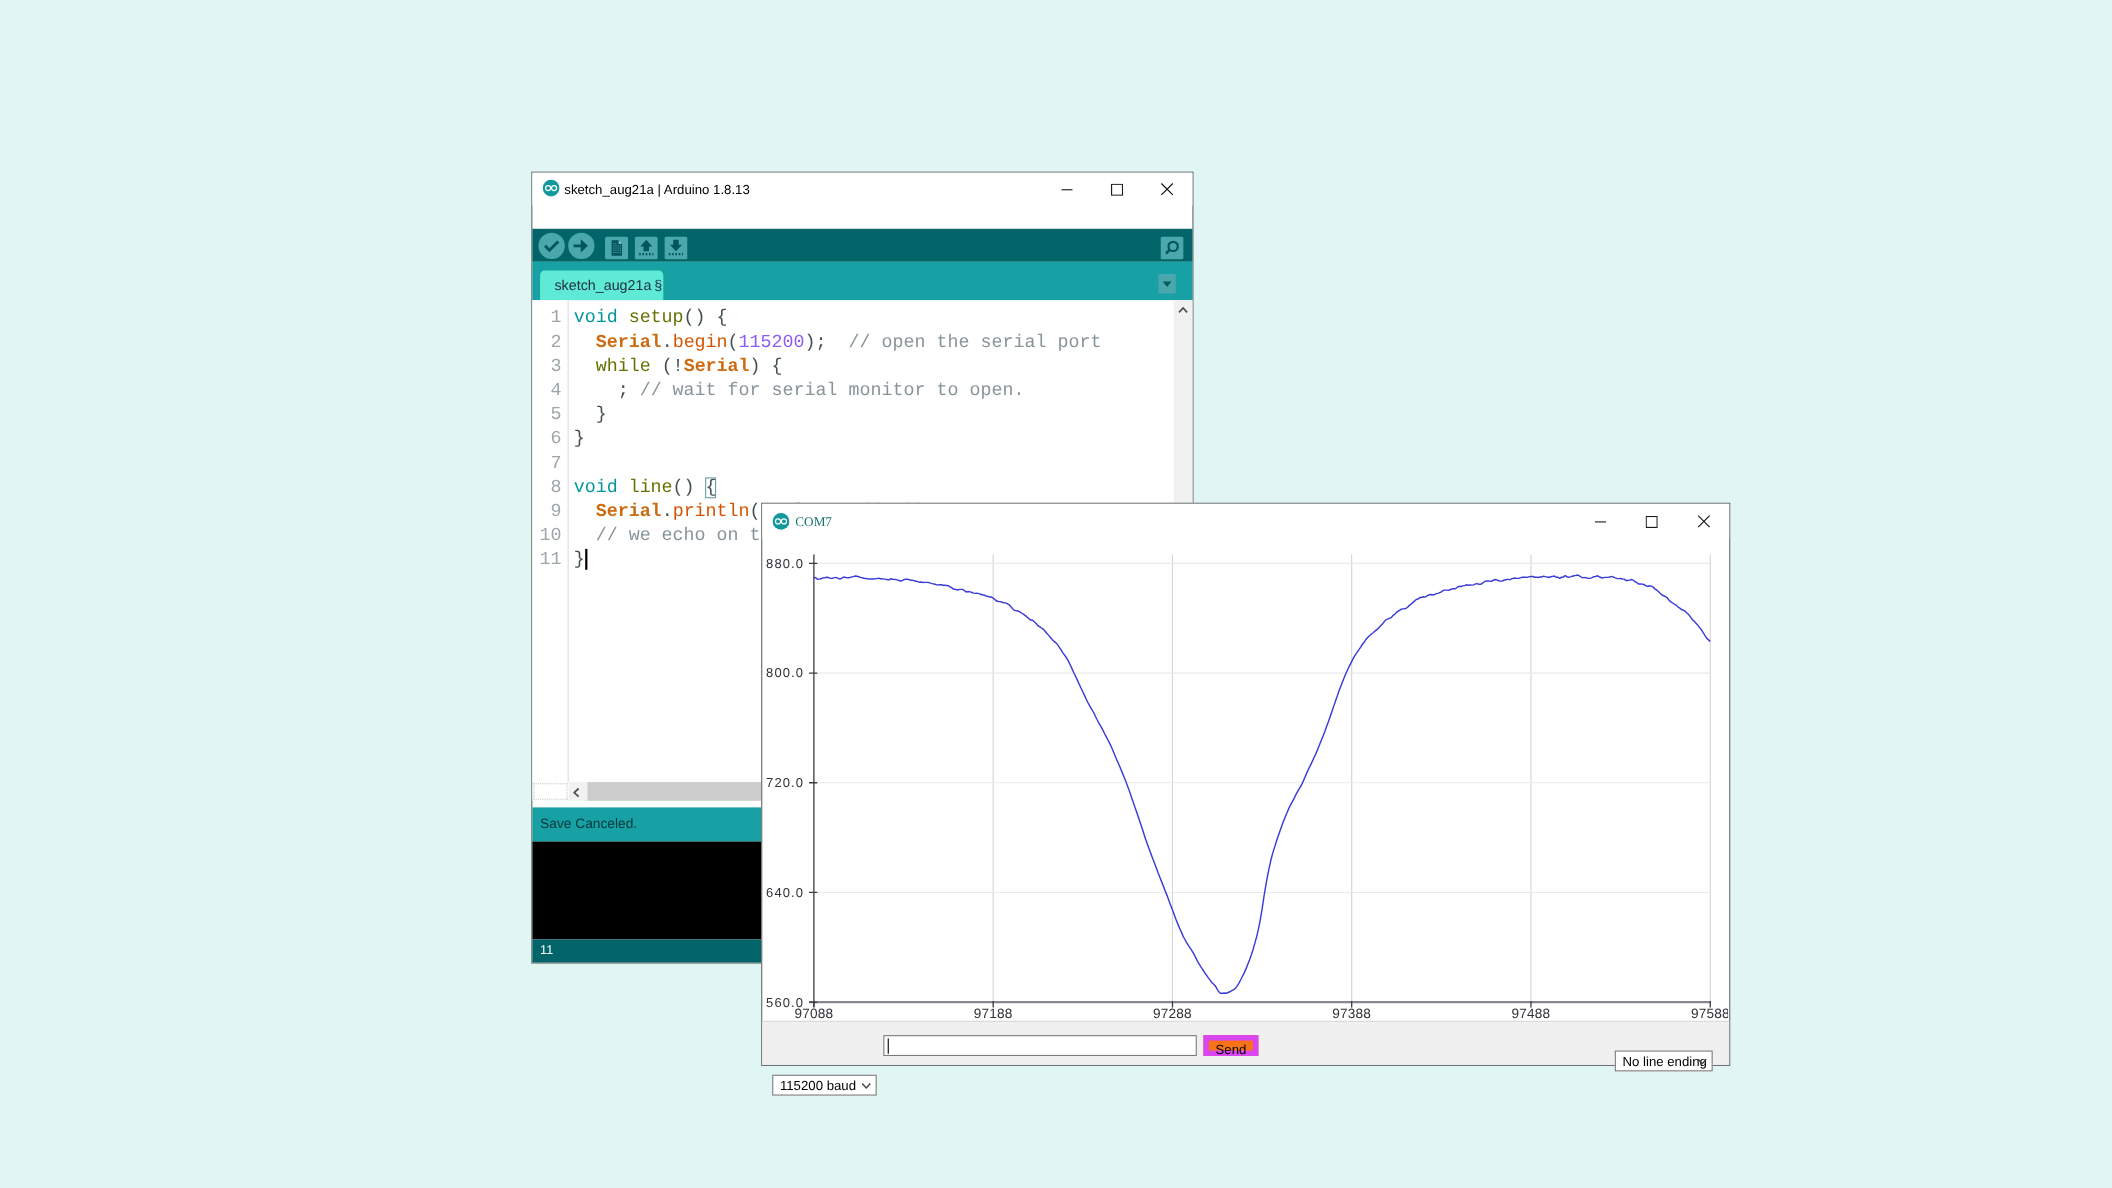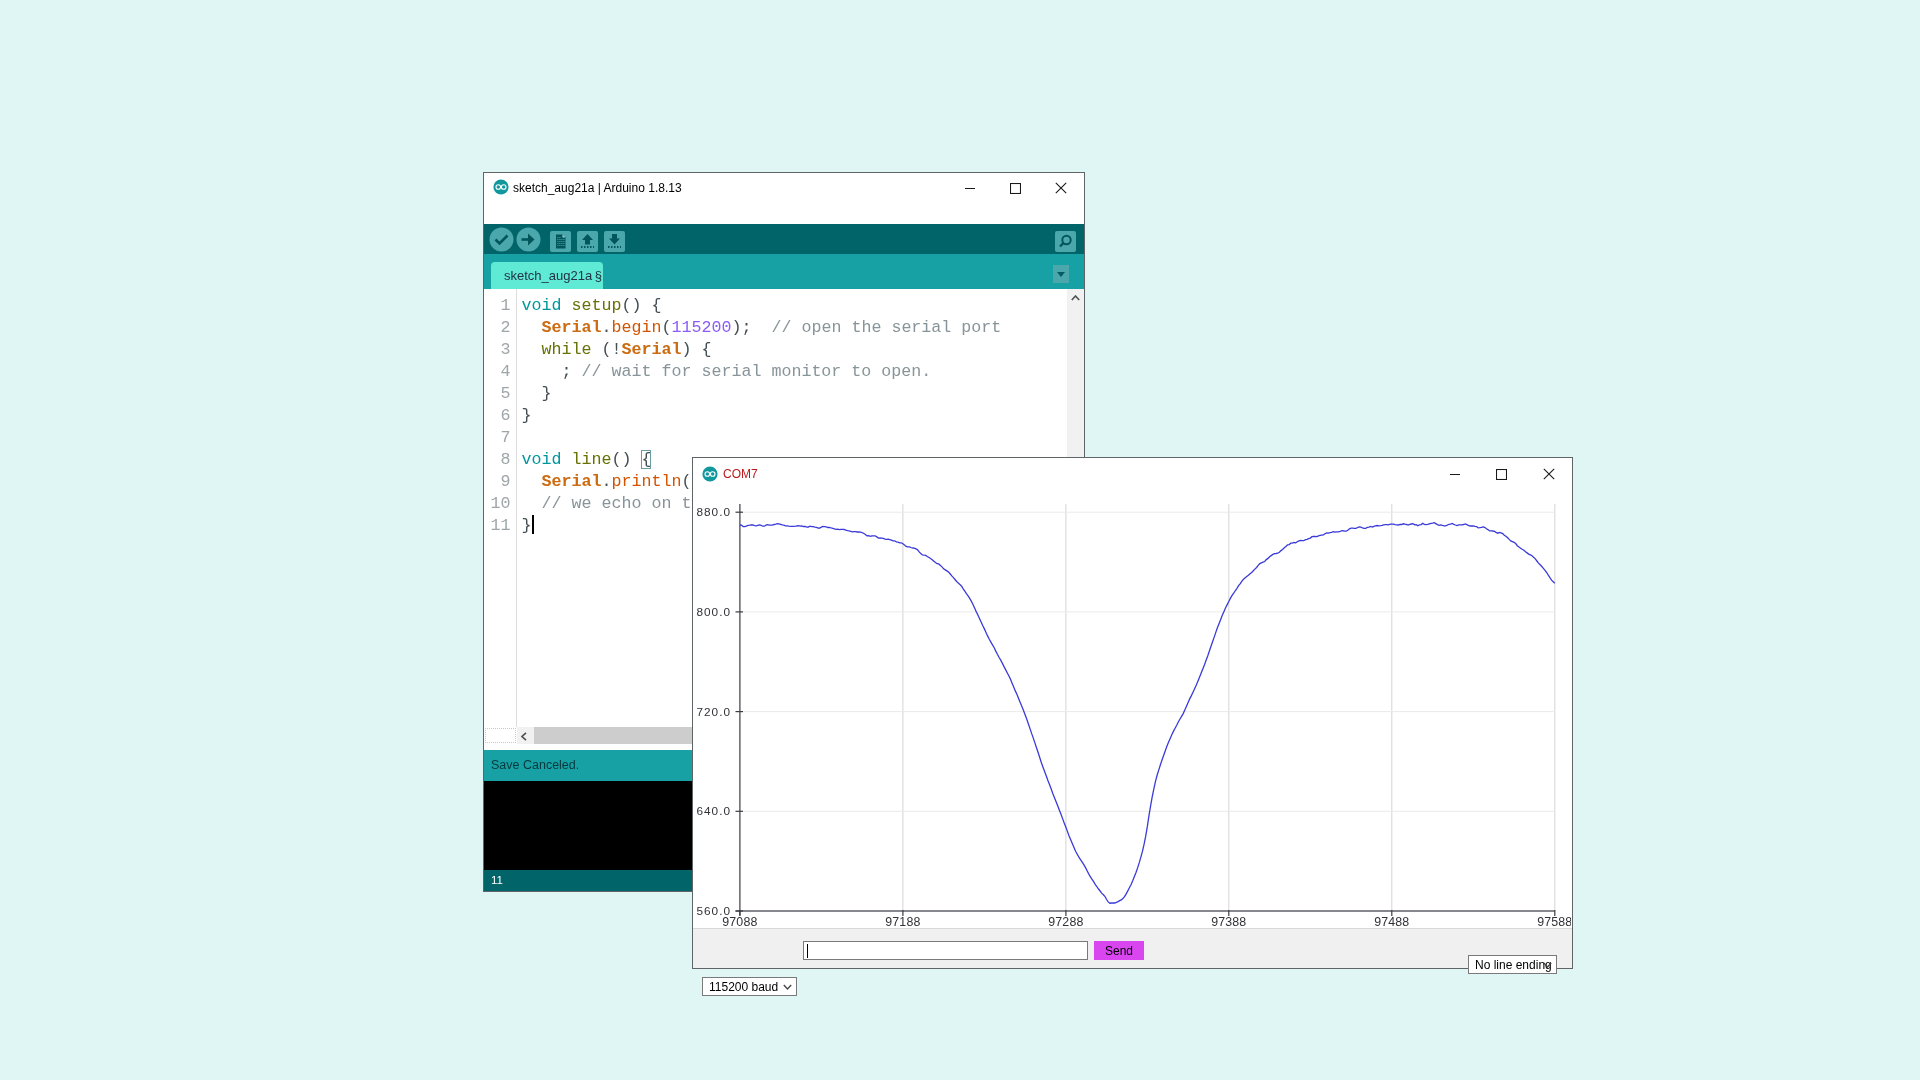--- a/index.html
+++ b/index.html
@@ -1,21 +1,21 @@
 <!DOCTYPE html>
 <html><head>
 <meta charset="utf-8">
 <style>
 * { margin:0; padding:0; box-sizing:border-box; }
 html,body { width:1920px; height:1080px; overflow:hidden; background:#dff6f4; font-family:"Liberation Sans", sans-serif; }
 .abs { position:absolute; }
 
 
 #ide { position:absolute; left:483px; top:156px; width:602px; height:720px; background:#fff;
-  border:1px solid #5f6567;margin-top:16px; }
+  border:1px solid #5f6567; }
 #ide-title { position:absolute; left:0; top:0; width:100%; height:30px; background:#fff; }
 #ide-menu { position:absolute; left:0; top:30px; width:100%; height:20px; background:#fff; border-bottom:1px solid #d5d5d5; font-size:12px; color:#000; }
 #ide-menu span { position:absolute; top:3px; }
 #ide-toolbar { position:absolute; left:0; top:51px; width:100%; height:30px; background:#006468; }
 #ide-tabbar { position:absolute; left:0; top:81px; width:100%; height:34.5px; background:#17a1a5; }
 #ide-tab { position:absolute; left:7px; top:8px; width:112px; height:27px; background:#5eead4; border-radius:4px 4px 0 0; font-size:13px; color:#234; }
 #ide-editor { position:absolute; left:0; top:115.5px; width:600px; height:438px; background:#fff; overflow:hidden; }
 #gutter { position:absolute; left:0; top:0; width:33px; height:100%; background:#fff; border-right:1px solid #ddd; }
 #lnums { position:absolute; left:0; top:6.2px; width:26.5px; text-align:right; font-family:"Liberation Mono", monospace; font-size:16.66px; line-height:22.05px; color:#9ea6a9; }
 #code { position:absolute; left:37.5px; top:6.2px; font-family:"Liberation Mono", monospace; font-size:16.66px; line-height:22.05px; color:#434f54; white-space:pre; }
@@ -162,21 +162,21 @@
     </div>
 </div>
 
 <div id="plot">
   <div id="plot-title">
     <svg class="abs" style="left:9px;top:8px" width="16" height="16" viewBox="0 0 16 16">
       <circle cx="8" cy="8" r="7.6" fill="#10989d"></circle>
       <circle cx="5.3" cy="8" r="2.3" fill="none" stroke="#fff" stroke-width="1.1"></circle>
       <circle cx="10.7" cy="8" r="2.3" fill="none" stroke="#fff" stroke-width="1.1"></circle>
     </svg>
-    <span class="abs" style="left:30px;top:9px;font-size:12px;color:#b91c1c;">COM7</span>
+    <span class="abs" style="left:30px;top:9px;font-size:12px;color:#0f766e;font-family:Liberation Serif, serif;">COM7</span>
     <div class="abs" style="left:757px;top:15.5px;width:10px;height:1px;background:#1a1a1a;"></div>
     <svg class="abs" style="left:803px;top:10.5px" width="11" height="11" viewBox="0 0 11 11">
         <rect x="0.5" y="0.5" width="10" height="10" fill="none" stroke="#1a1a1a" stroke-width="1.1"></rect>
       </svg>
     <svg class="abs" style="left:850px;top:10px" width="12" height="12" viewBox="0 0 12 12">
         <path d="M0.8,0.8 L11.2,11.2 M11.2,0.8 L0.8,11.2" stroke="#1a1a1a" stroke-width="1.1"></path>
       </svg>
   </div>
 
   <svg id="chart" class="abs" style="left:0;top:0" width="878" height="470" viewBox="0 0 878 470">
@@ -239,21 +239,21 @@
   <div id="plot-bottom">
     <div class="combo" style="left:9px;top:12px;width:95px;margin-top:36px;">
       <span class="abs" style="left:6px;top:2px">115200 baud</span>
       <svg class="abs" style="right:4px;top:6px" width="9" height="6" viewBox="0 0 9 6">
           <path d="M0.8,1 L4.5,5 L8.2,1" fill="none" stroke="#444" stroke-width="1.3"></path>
         </svg>
     </div>
     <div class="abs" style="left:110px;top:12px;width:285px;height:19px;background:#fff;border:1px solid #7a7a7a;">
       <div class="abs" style="left:3px;top:2px;width:1px;height:14px;background:#000;"></div>
     </div>
-    <div class="abs" style="left:401px;top:12px;width:50px;height:19px;background:#d946ef;border:2px solid #d946ef;font-size:12px;color:#000;text-align:center;line-height:17px;">Send</div>
+    <div class="abs" style="left:401px;top:12px;width:50px;height:19px;background:#f97316;border:5px solid #d946ef;font-size:12px;color:#000;text-align:center;line-height:17px;">Send</div>
     <div class="combo" style="left:775px;top:26px;width:89px;">
       <span class="abs" style="left:6px;top:2px">No line ending</span>
       <svg class="abs" style="right:4px;top:6px" width="9" height="6" viewBox="0 0 9 6">
           <path d="M0.8,1 L4.5,5 L8.2,1" fill="none" stroke="#444" stroke-width="1.3"></path>
         </svg>
     </div>
   </div>
 </div>
 
 </body></html>

